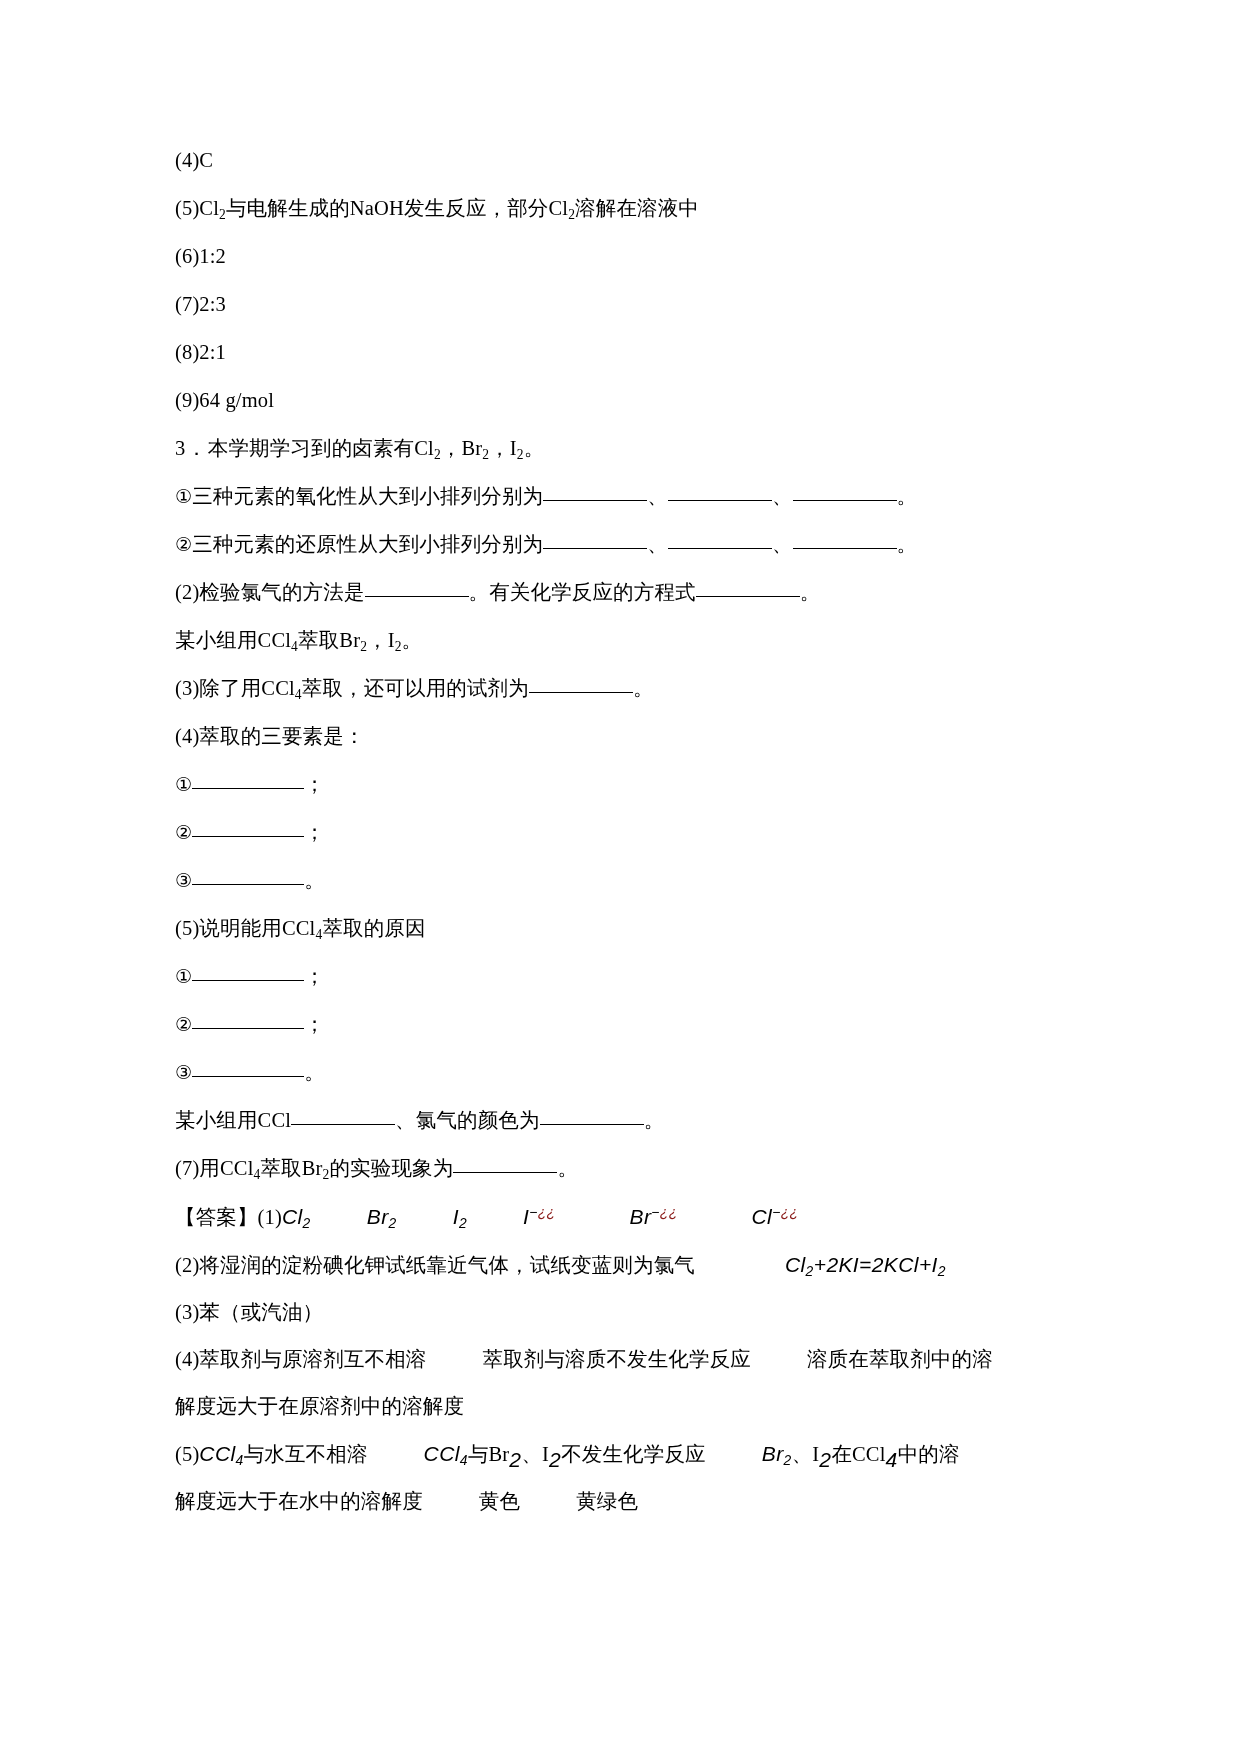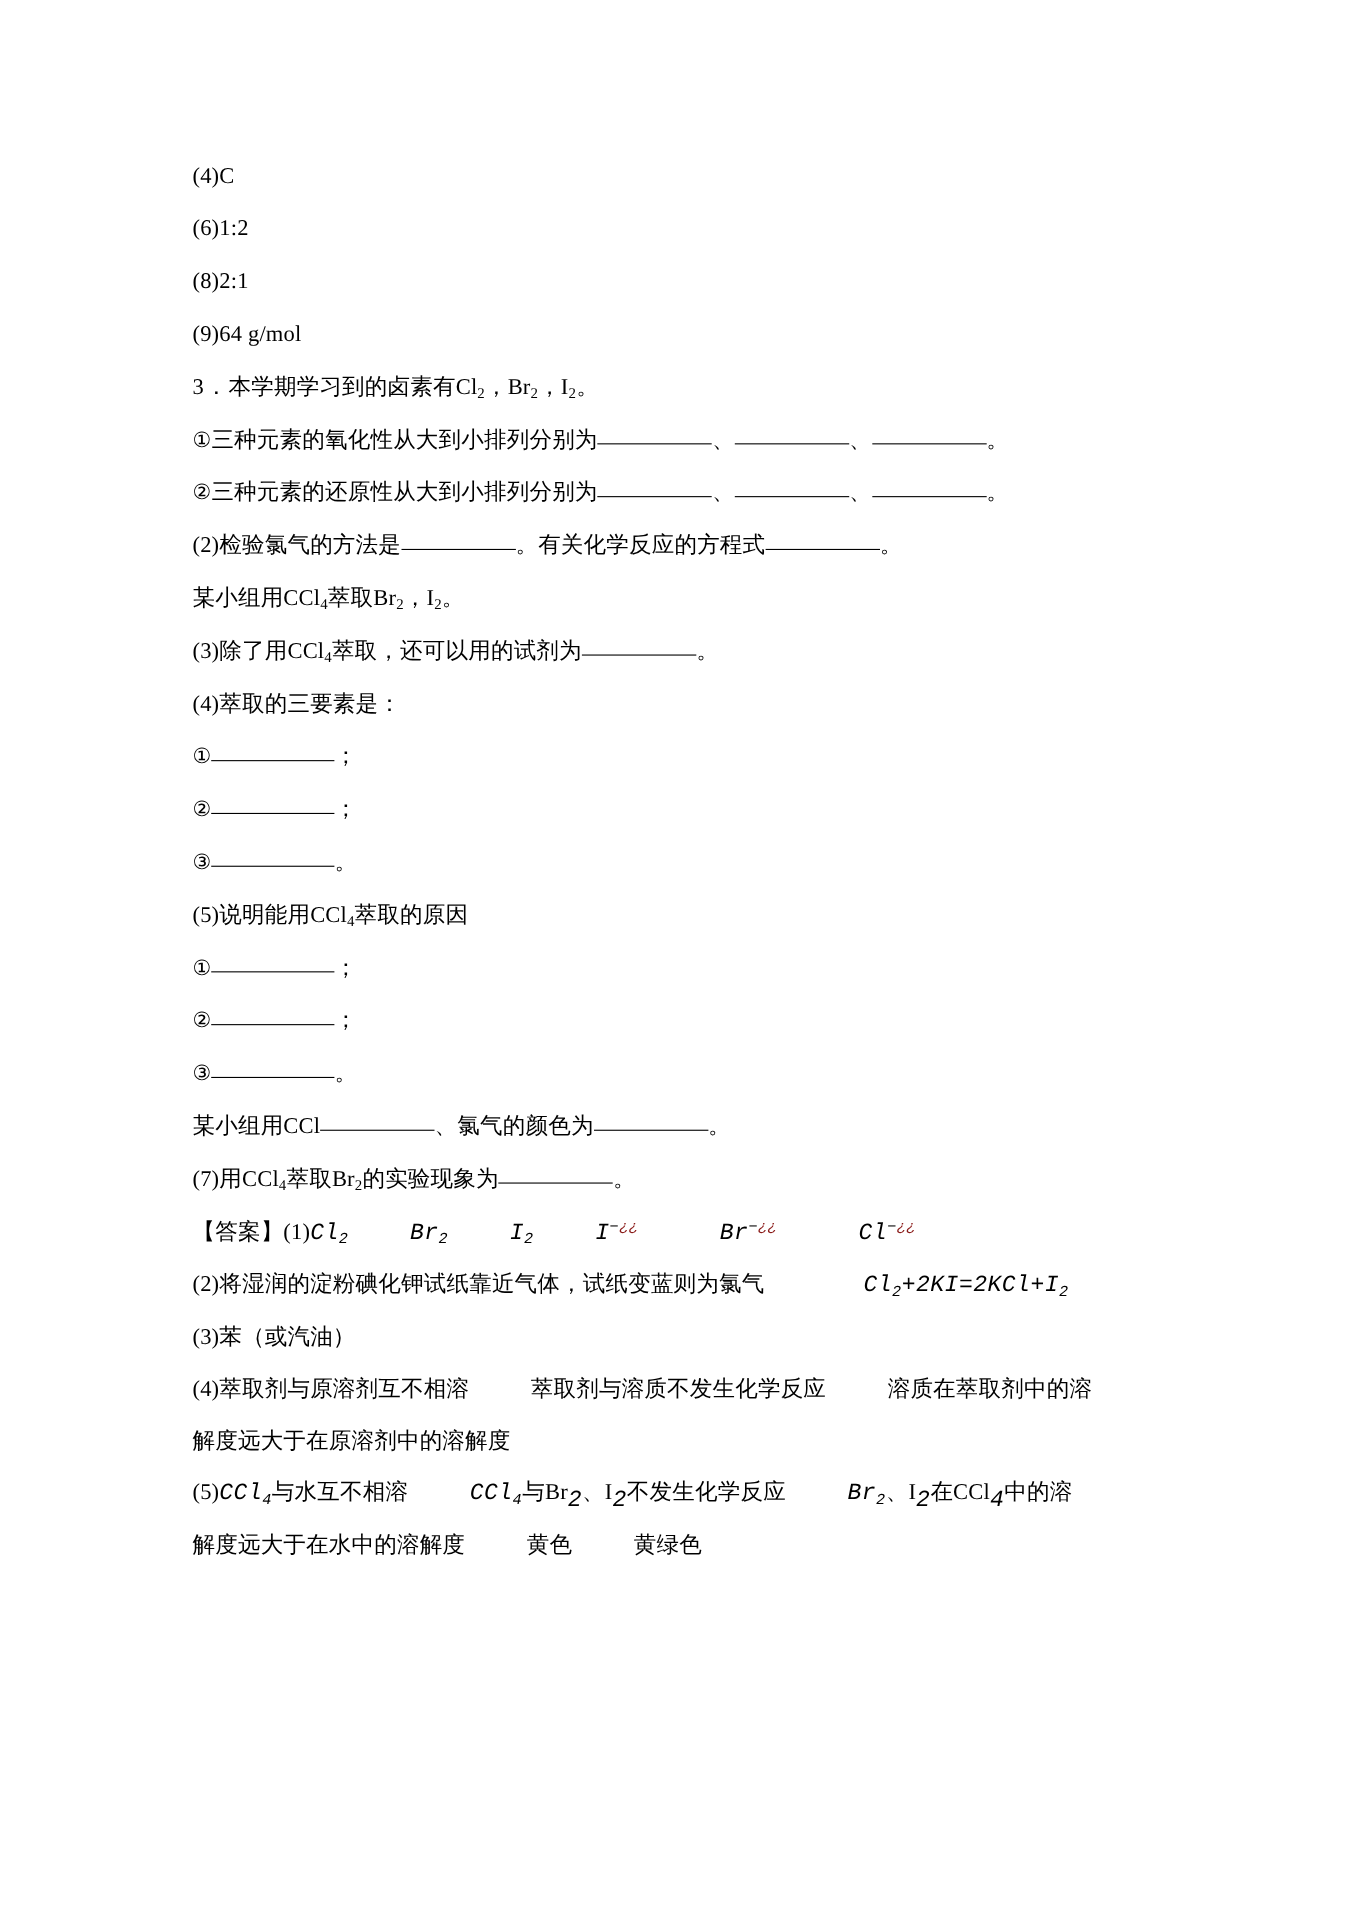--- a/index.html
+++ b/index.html
@@ -45,21 +45,21 @@
     height: 16px;
   }
   .b-md { width: 104px; }
   .b-lg { width: 112px; }
 
   
   .circ { font-family: "DejaVu Sans", sans-serif; font-size: 19px; }
 
   .italic-math {
     font-style: italic;
-    font-family: Liberation Mono, monospace;
+    font-family: Liberation Sans, sans-serif;
     font-size: 21px;
     letter-spacing: 0.4px;
   }
   .italic-math sub { font-style: italic; }
   .err { color: #8a1a18; font-style: italic; }
 
   .gap-sm { display: inline-block; width: 34px; }
   .gap-md { display: inline-block; width: 56px; }
   .gap-lg { display: inline-block; width: 74px; }
   .gap-xl { display: inline-block; width: 90px; }
@@ -69,25 +69,31 @@
 </style>
 </head>
 <body>
 
 <div class="page">
 
   <div class="line">
     <span>(4)C</span>
   </div>
 
+  <div class="line">
+    <span>(5)Cl</span><sub>2</sub><span>与电解生成的NaOH发生反应，部分Cl</span><sub>2</sub><span>溶解在溶液中</span>
+  </div>
 
   <div class="line">
     <span>(6)1:2</span>
   </div>
 
+  <div class="line">
+    <span>(7)2:3</span>
+  </div>
 
   <div class="line">
     <span>(8)2:1</span>
   </div>
 
   <div class="line">
     <span>(9)64 g/mol</span>
   </div>
 
   <div class="line">

